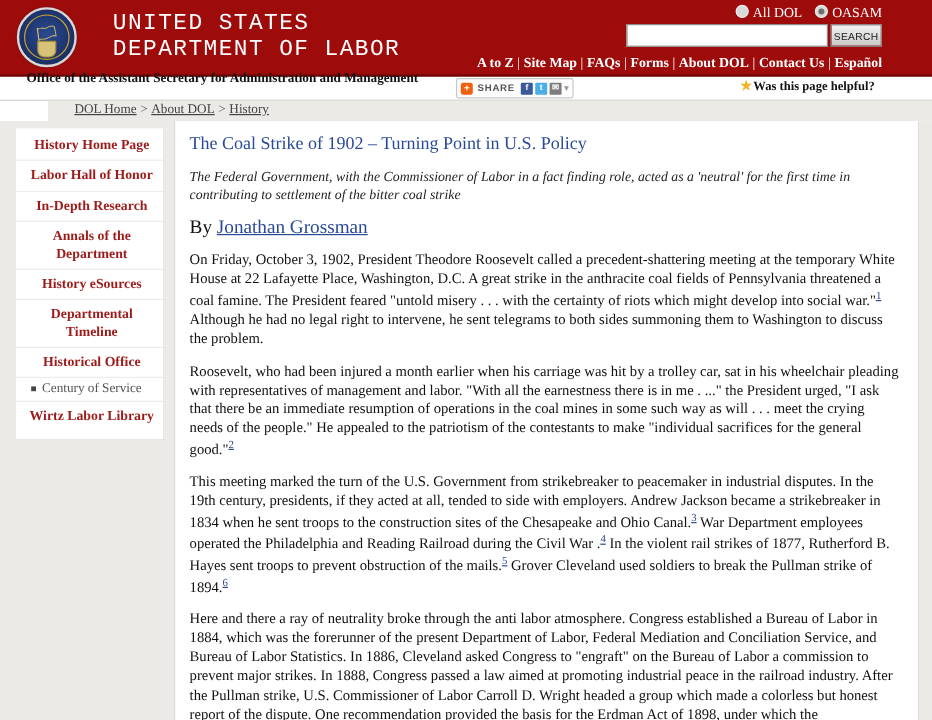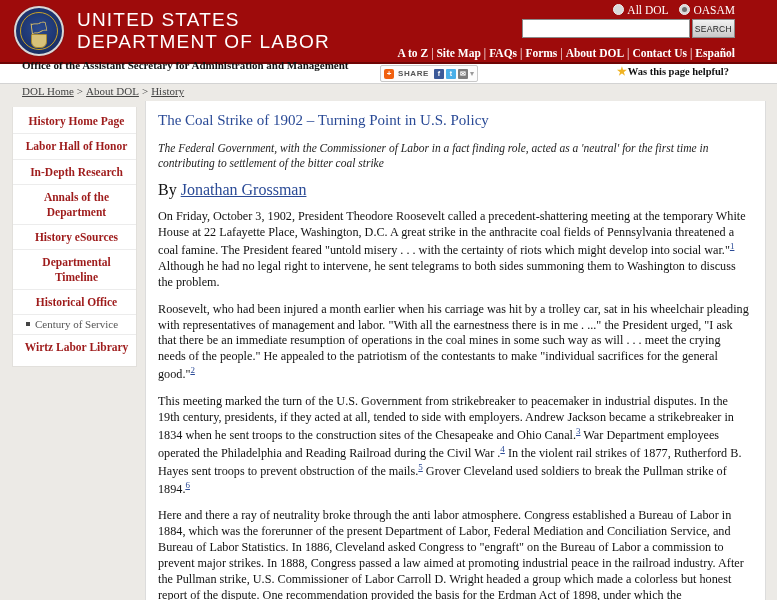--- a/index.html
+++ b/index.html
@@ -60,23 +60,23 @@
     left: 50%;
     top: 56%;
     transform: translateX(-50%);
     width: 14px;
     height: 12px;
     background: #d8c27a;
     border: 1px solid #a98c31;
     border-radius: 1px 1px 6px 6px;
   }
   .brand-text {
-    margin-left: 13px;
-    color: #ffffff;
-    font-family: Liberation Sans, sans-serif;
+    margin-left: 30px;
+    color: #ffffff;
+    font-family: Liberation Mono, monospace;
     letter-spacing: 1.2px;
     line-height: 1.05;
   }
   .brand-line1, .brand-line2 {
     display: block;
     font-size: 19px;
     font-weight: 400;
   }
   .brand-line2 { margin-top: 2px; }
 
@@ -236,20 +236,21 @@
 
   
   .breadcrumb {
     height: 17px;
     background: #eceae6;
     padding: 1px 0 0 22px;
     box-sizing: border-box;
     font-size: 11px;
     color: #444444;
     font-family: "Liberation Serif", serif;
+    margin-left: 40px;
   }
   .breadcrumb a {
     color: #444444;
     text-decoration: underline;
   }
   .breadcrumb .gt { margin: 0 3px; text-decoration: none; }
 
   
   .page {
     display: flex;

